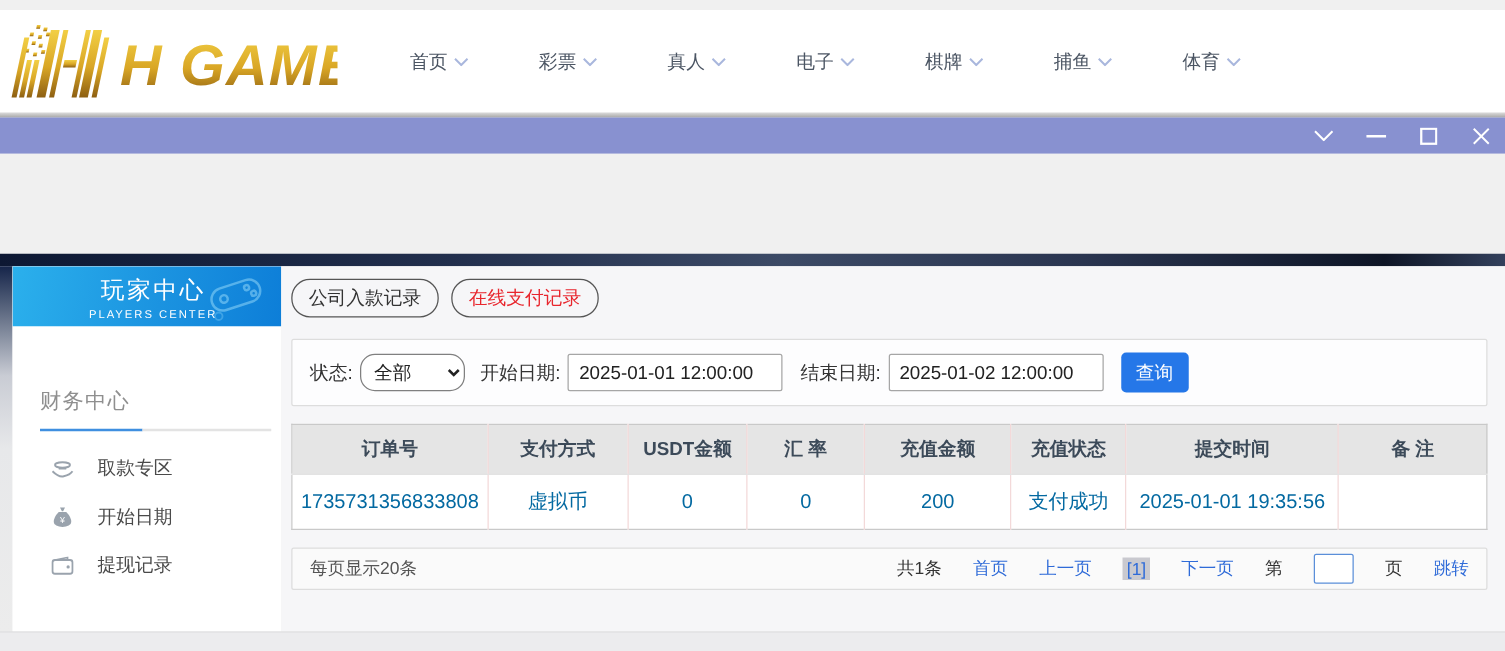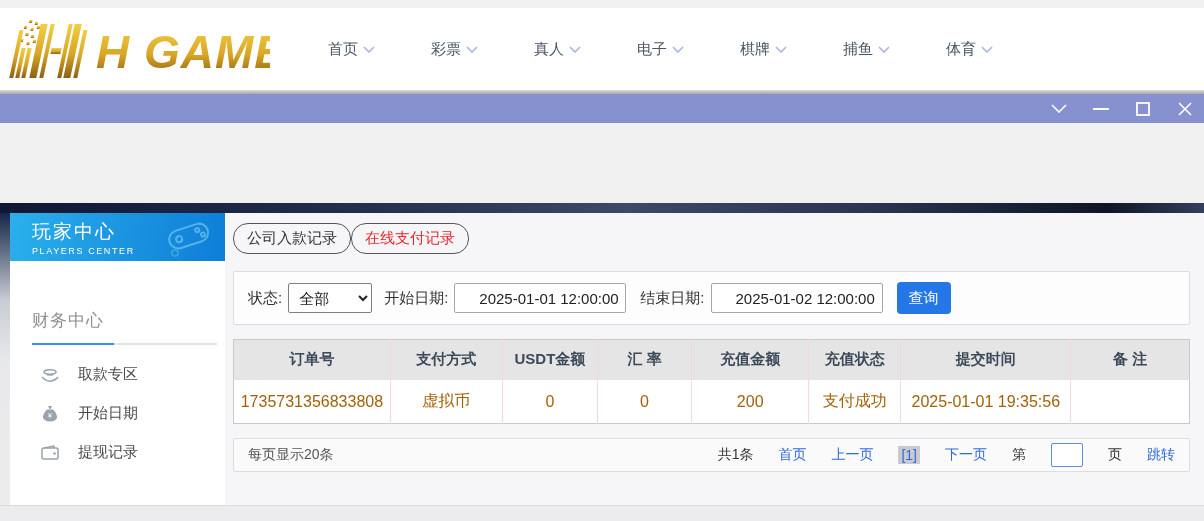--- a/index.html
+++ b/index.html
@@ -24,60 +24,60 @@
 
   
   .body-row { display:flex; height:292px; }
   .left-strip { width:10px; height:100%;
     background:linear-gradient(#16254a 0%,#5c6880 12%,#c9ccd4 30%,#e7e8ea 50%,#ececec 100%); }
   .footer-strip { height:16px; background:#ececee; border-top:1px solid #dcdcde; }
 
   
   .sidebar { width:215px; background:#ffffff; height:100%; overflow:hidden; }
   .sb-header { height:48px; background:linear-gradient(100deg,#2bb0ec 0%,#1b93e0 55%,#0d7ed8 100%);
-    color:#fff; padding:6px 12px 0 22px; position:relative; }
+    color:#fff; padding:6px 12px 0 22px; position:relative;text-align:center; }
   .sb-title { font-size:19px; letter-spacing:2px; }
   .sb-sub { font-size:9px; letter-spacing:1.6px; margin-top:1px; }
   .sb-gamepad { position:absolute; right:10px; top:4px; opacity:.55; }
   .sb-section { padding:14px 10px 0 22px;margin-top:34px; }
   .sb-section-title { font-size:17px; color:#8f8f8f; letter-spacing:1px; }
   .sb-underline { margin-top:11px; height:2px; width:185px; display:flex; }
   .sb-underline .u-blue { width:82px; background:#3f8fe0; }
   .sb-underline .u-gray { flex:1; background:#e3e3e3; }
   .sb-menu { margin-top:10px; }
   .sb-item { height:39px; display:flex; align-items:center; padding-left:30px; gap:18px;
     font-size:15px; color:#4a4a4a; cursor:pointer; position:relative; }
   .sb-item.active { background:#1787e0; color:#ffffff; }
   .sb-item.active .chev-right { position:absolute; right:16px; color:#fff; font-size:13px; }
   .sb-icon { width:20px; height:20px; display:flex; align-items:center; justify-content:center; }
 
   
   .content { flex:1; background:#f6f6f8; padding:6px 14px 0 8px; }
-  .tabs { display:flex; margin-top:4px; }
+  .tabs { display:flex; gap:10px; margin-top:4px; }
   .tab-pill { border:1px solid #555; border-radius:15px; padding:5px 13px; font-size:15px;
     color:#333; background:transparent; cursor:pointer; }
   .tab-pill.active { color:#e8262d; }
 
   .filter-panel { margin-top:17px; height:54px; background:#fdfdfe; border:1px solid #ddd;
     border-radius:2px; display:flex; align-items:center; padding-left:14px; font-size:15px; color:#333; }
   .filter-panel label { margin-right:6px; }
-  .filter-panel select { width:84px; height:30px; border:1px solid #808080; border-radius:2px;
+  .filter-panel select { width:84px; height:30px; border:1px solid #808080; border-radius:12px;
     font-size:15px; color:#222; background:#fff; padding-left:6px; margin-right:12px;
     font-family:"Liberation Sans","DejaVu Sans",sans-serif; }
   .filter-panel input[type=text] { width:172px; height:30px; border:1px solid #a6a6a6; border-radius:2px;
-    font-size:15px; color:#222; padding-left:24px; margin-right:14px;
+    font-size:15px; color:#222; padding-left:8px; margin-right:14px;
     font-family:"Liberation Sans","DejaVu Sans",sans-serif; }
   .btn-search { width:54px; height:32px; background:#2577e8; border:none; border-radius:4px;
     color:#fff; font-size:15px; cursor:pointer; font-family:"Liberation Sans","DejaVu Sans",sans-serif; }
 
   table.records { margin-top:14px; width:100%; border-collapse:collapse; table-layout:fixed;
     background:#fff; border:1px solid #c9c9c9; }
   table.records th { height:40px; background:#e5e5e5; font-size:15px; color:#3c4a59; font-weight:bold;
     border-right:1px solid #f3d9d9; border-bottom:1px solid #e3e3e3; }
-  table.records td { height:44px; text-align:center; font-size:16px; color:#a16207;
+  table.records td { height:44px; text-align:center; font-size:16px; color:#0369a1;
     border-right:1px solid #f3d9d9; background:#fff; }
   table.records th:last-child, table.records td:last-child { border-right:none; }
 
   .pager-panel { margin-top:14px; height:34px; background:#fafafa; border:1px solid #ddd;
     border-radius:2px; display:flex; align-items:center; justify-content:space-between;
     padding:0 14px; font-size:14px; color:#555; }
   .pager-right { display:flex; align-items:center; gap:25px; color:#333; }
   .pg-link { color:#2f6bd8; cursor:pointer; }
   .pg-current { color:#2f6bd8; background:#c9c9cf; padding:1px 3px; cursor:default; }
   .pg-input { width:32px; height:24px; border:1px solid #5b8fd9; border-radius:2px; text-align:center;

